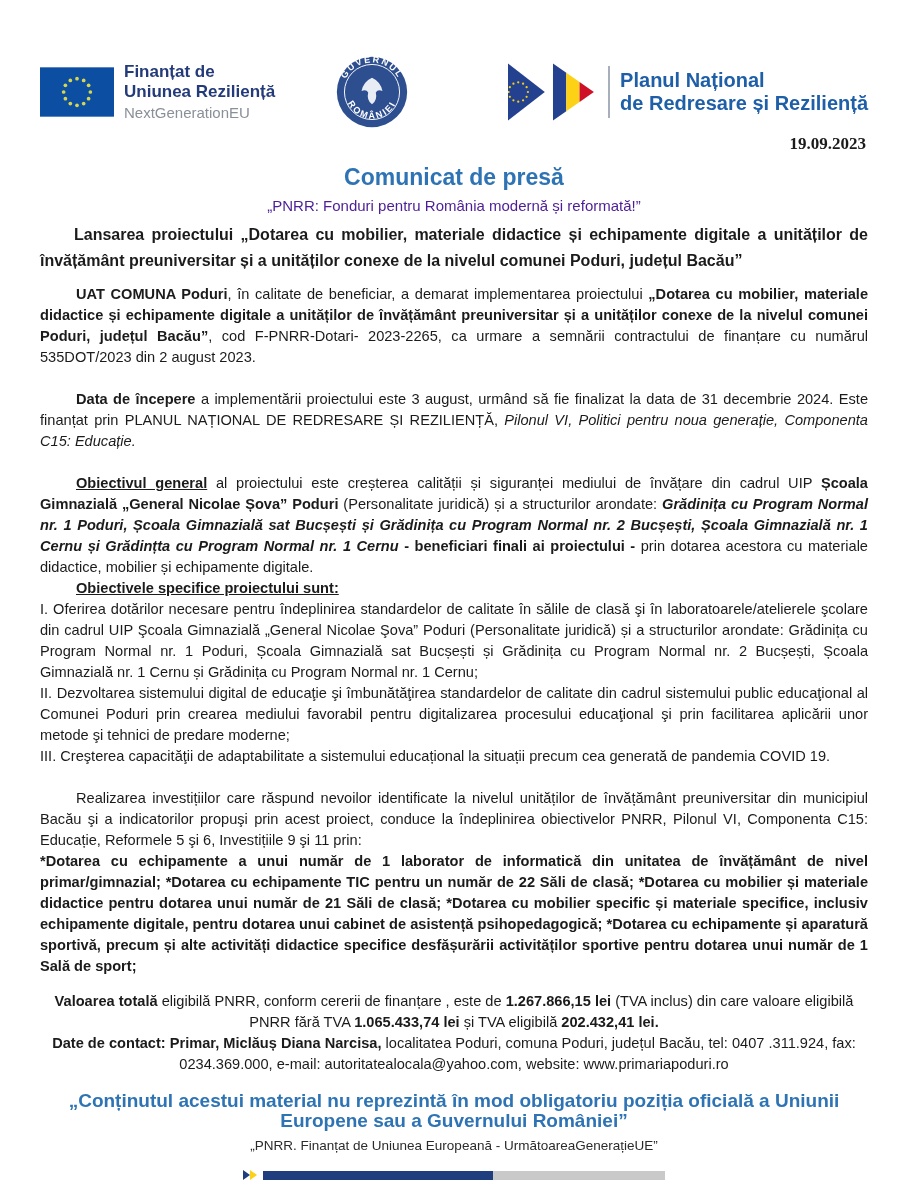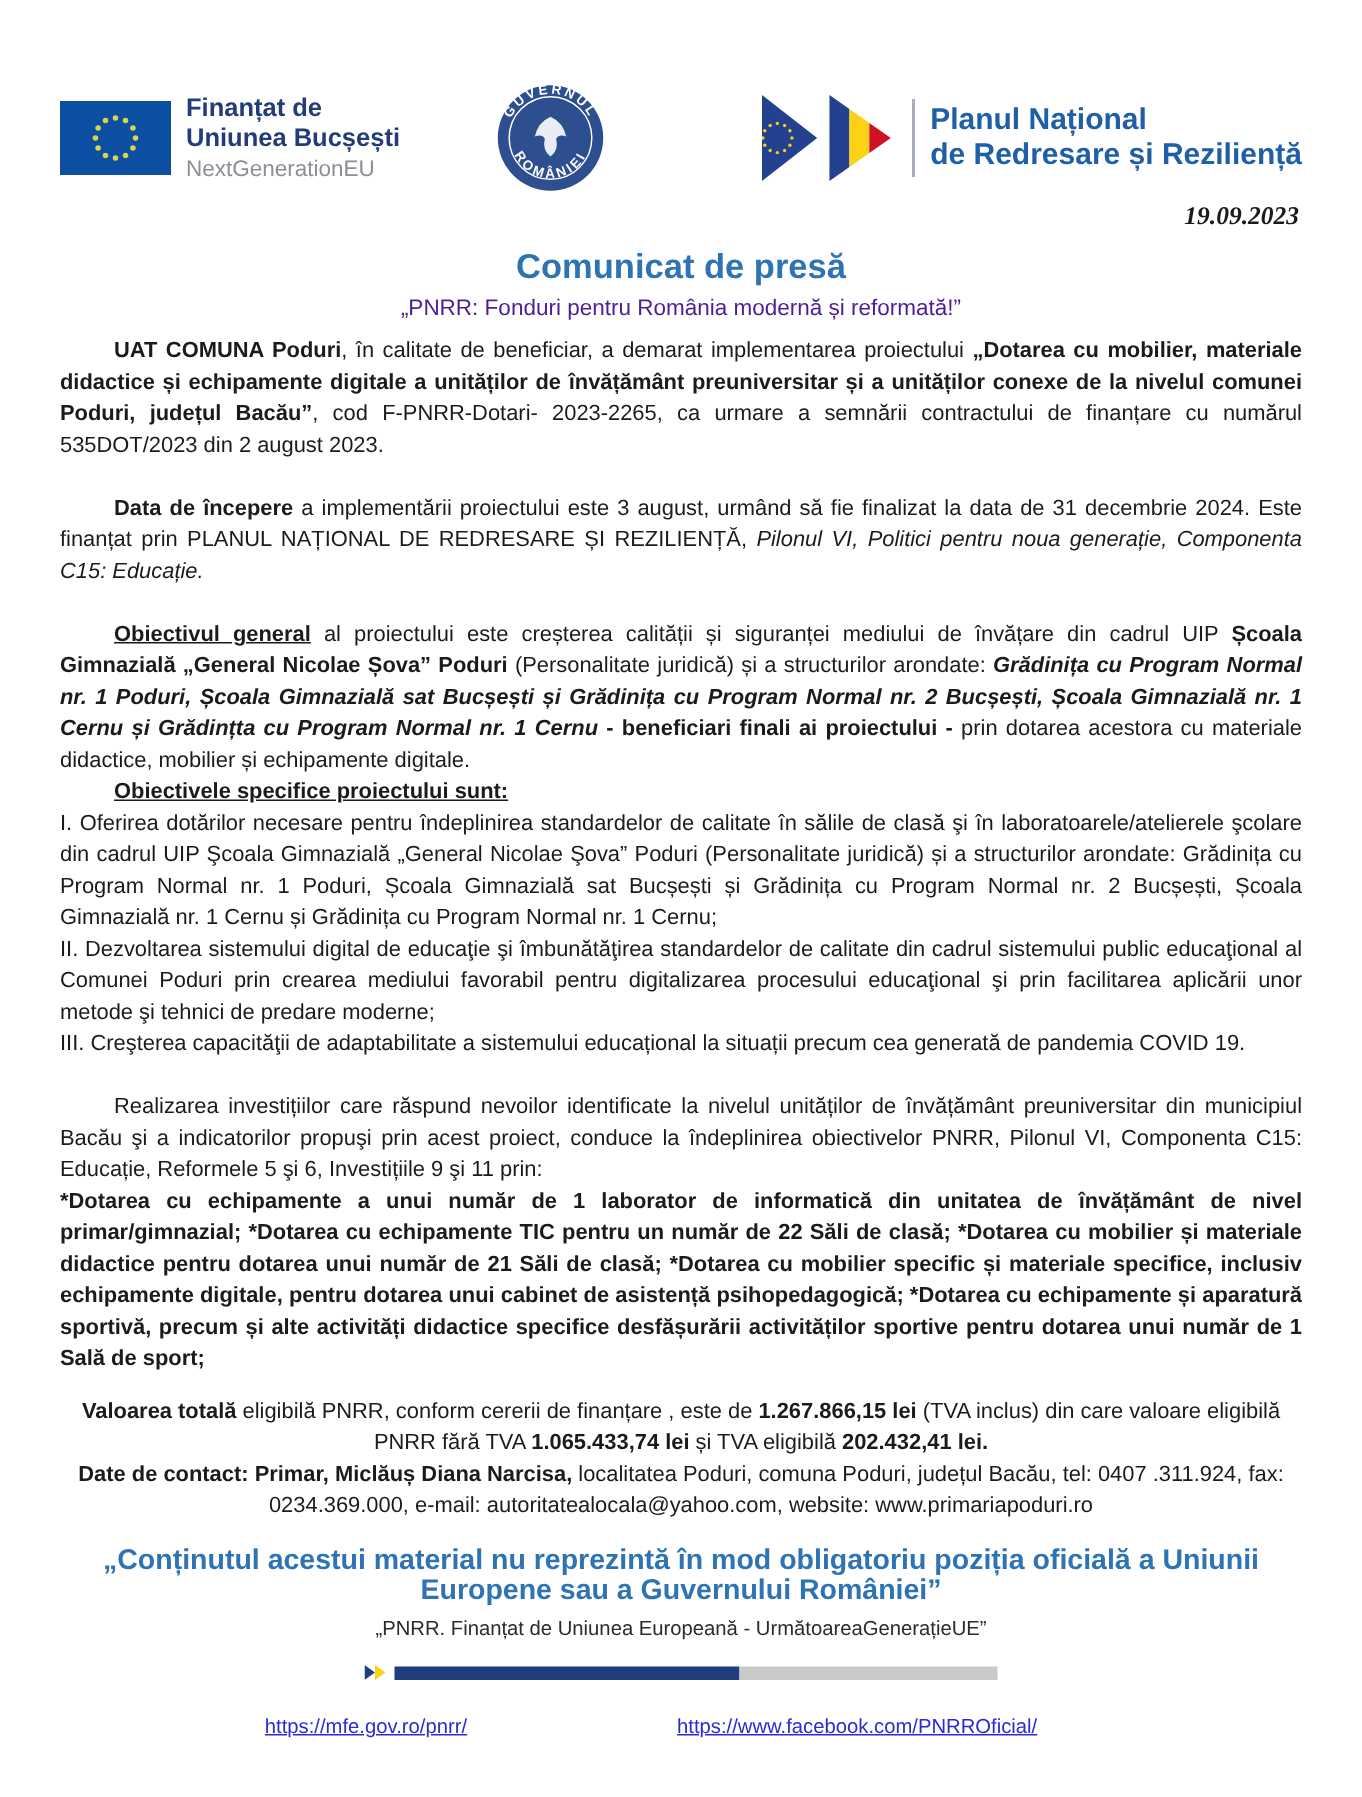--- a/index.html
+++ b/index.html
@@ -18,21 +18,21 @@
   .logos-row{display:flex;align-items:center;justify-content:space-between;margin-top:42px;height:76px;}
   .eu-logo{display:flex;align-items:center;gap:10px;}
   .eu-flag{flex:0 0 auto;}
   .eu-text .l1,.eu-text .l2{font-weight:bold;color:#243b7a;font-size:17px;line-height:20px;}
   .eu-text .l3{color:#8a8f98;font-size:15px;line-height:20px;margin-top:1px;}
   .gov-seal{flex:0 0 auto;margin-left:-40px;}
   .pnrr-logo{display:flex;align-items:center;}
   .pnrr-sep{width:2px;height:52px;background:#a7afbd;margin:0 10px 0 8px;}
   .pnrr-text{color:#1f5fa8;font-weight:bold;font-size:20px;line-height:23px;white-space:nowrap;}
   
-  .date-row{text-align:right;font-family:"Liberation Serif", serif;font-weight:bold;font-size:17px;margin-top:4px;padding-right:2px;font-style:italic;}
+  .date-row{text-align:right;font-family:"Liberation Serif", serif;font-weight:bold;font-size:17px;margin-top:4px;padding-right:2px;}
   .doc-title{text-align:center;color:#2e74b5;font-weight:bold;font-size:23px;margin-top:10px;}
   .doc-subtitle{text-align:center;color:#4c1d95;font-size:15px;margin-top:6px;}
   .doc-heading{font-weight:bold;font-size:16px;line-height:26px;text-align:justify;text-indent:34px;margin-top:8px;}
   
   .body-p{font-size:14.6px;line-height:21px;text-align:justify;margin:0;}
   .body-p.indent{text-indent:36px;}
   .body-p.gap{margin-top:21px;}
   .body-p.gap-sm{margin-top:14px;}
   .body-p.center{text-align:center;text-indent:0;}
   .run-n{font-weight:normal;}
@@ -69,21 +69,21 @@
           <circle cx="23" cy="24" r="1.8"></circle>
             <circle cx="24.7" cy="30.5" r="1.8"></circle>
           <circle cx="29.5" cy="35.3" r="1.8"></circle>
             <circle cx="36" cy="37" r="1.8"></circle>
           <circle cx="42.5" cy="35.3" r="1.8"></circle>
             <circle cx="47.3" cy="30.5" r="1.8"></circle>
         </g>
       </svg>
       <div class="eu-text">
         <div class="l1">Finanțat de</div>
-        <div class="l2">Uniunea Bucșești</div>
+        <div class="l2">Uniunea Reziliență</div>
         <div class="l3">NextGenerationEU</div>
       </div>
     </div>
 
     <svg class="gov-seal" width="76" height="76" viewBox="0 0 80 80">
       <circle cx="40" cy="40" r="37" fill="#2d4f8f"></circle>
       <circle cx="40" cy="40" r="29" fill="none" stroke="#ffffff" stroke-width="1"></circle>
       <defs>
         <path id="arcTop" d="M 9,40 A 31,31 0 0 1 71,40" fill="none"></path>
         <path id="arcBot" d="M 12,40 A 28,28 0 0 0 68,40" fill="none"></path>
@@ -123,20 +123,21 @@
         <div>Planul Național</div>
         <div>de Redresare și Reziliență</div>
       </div>
     </div>
   </div>
 
   <div class="date-row">19.09.2023</div>
 
   <div class="doc-title">Comunicat de presă</div>
   <div class="doc-subtitle">„PNRR: Fonduri pentru România modernă și reformată!”</div>
+  <div class="doc-heading">Lansarea proiectului „Dotarea cu mobilier, materiale didactice și echipamente digitale a unităților de învățământ preuniversitar și a unităților conexe de la nivelul comunei Poduri, județul Bacău”</div>
 
   <p class="body-p indent" style="margin-top:10px"><span class="run-b">UAT COMUNA Poduri</span><span class="run-n">, în calitate de beneficiar, a demarat implementarea proiectului </span><span class="run-b">„Dotarea cu mobilier, materiale didactice și echipamente digitale a unităților de învățământ preuniversitar și a unităților conexe de la nivelul comunei Poduri, județul Bacău”</span><span class="run-n">, cod F-PNRR-Dotari- 2023-2265, ca urmare a semnării contractului de finanțare cu numărul 535DOT/2023 din 2 august 2023.</span></p>
   <p class="body-p indent gap"><span class="run-b">Data de începere</span><span class="run-n"> a implementării proiectului este 3 august, urmând să fie finalizat la data de 31 decembrie 2024. Este finanțat prin PLANUL NAȚIONAL DE REDRESARE ȘI REZILIENȚĂ, </span><span class="run-i">Pilonul VI, Politici pentru noua generație, Componenta C15: Educație.</span></p>
   <p class="body-p indent gap"><span class="run-bu">Obiectivul general</span><span class="run-n"> al proiectului este creșterea calității și siguranței mediului de învățare din cadrul UIP </span><span class="run-b">Școala Gimnazială „General Nicolae Șova” Poduri </span><span class="run-n">(Personalitate juridică) și a structurilor arondate: </span><span class="run-bi">Grădinița cu Program Normal nr. 1 Poduri, Școala Gimnazială sat Bucșești și Grădinița cu Program Normal nr. 2 Bucșești, Școala Gimnazială nr. 1 Cernu și Grădințta cu Program Normal nr. 1 Cernu</span><span class="run-b"> - beneficiari finali ai proiectului - </span><span class="run-n">prin dotarea acestora cu materiale didactice, mobilier și echipamente digitale.</span></p>
   <p class="body-p indent"><span class="run-bu">Obiectivele specifice proiectului sunt:</span></p>
   <p class="body-p"><span class="run-n">I. Oferirea dotărilor necesare pentru îndeplinirea standardelor de calitate în sălile de clasă şi în laboratoarele/atelierele şcolare din cadrul UIP Şcoala Gimnazială „General Nicolae Şova” Poduri (Personalitate juridică) și a structurilor arondate: Grădinița cu Program Normal nr. 1 Poduri, Școala Gimnazială sat Bucșești și Grădinița cu Program Normal nr. 2 Bucșești, Școala Gimnazială nr. 1 Cernu și Grădinița cu Program Normal nr. 1 Cernu;</span></p>
   <p class="body-p"><span class="run-n">II. Dezvoltarea sistemului digital de educaţie şi îmbunătăţirea standardelor de calitate din cadrul sistemului public educaţional al Comunei Poduri prin crearea mediului favorabil pentru digitalizarea procesului educaţional şi prin facilitarea aplicării unor metode şi tehnici de predare moderne;</span></p>
   <p class="body-p"><span class="run-n">III. Creşterea capacităţii de adaptabilitate a sistemului educațional la situații precum cea generată de pandemia COVID 19.</span></p>
   <p class="body-p indent gap"><span class="run-n">Realizarea investițiilor care răspund nevoilor identificate la nivelul unităților de învățământ preuniversitar din municipiul Bacău şi a indicatorilor propuşi prin acest proiect, conduce la îndeplinirea obiectivelor PNRR, Pilonul VI, Componenta C15: Educație, Reformele 5 şi 6, Investițiile 9 şi 11 prin:</span></p>
   <p class="body-p"><span class="run-b">*Dotarea cu echipamente a unui număr de 1 laborator de informatică din unitatea de învățământ de nivel primar/gimnazial; *Dotarea cu echipamente TIC pentru un număr de 22 Săli de clasă; *Dotarea cu mobilier și materiale didactice pentru dotarea unui număr de 21 Săli de clasă; *Dotarea cu mobilier specific și materiale specifice, inclusiv echipamente digitale, pentru dotarea unui cabinet de asistență psihopedagogică; *Dotarea cu echipamente și aparatură sportivă, precum și alte activități didactice specifice desfășurării activităților sportive pentru dotarea unui număr de 1 Sală de sport;</span></p>

